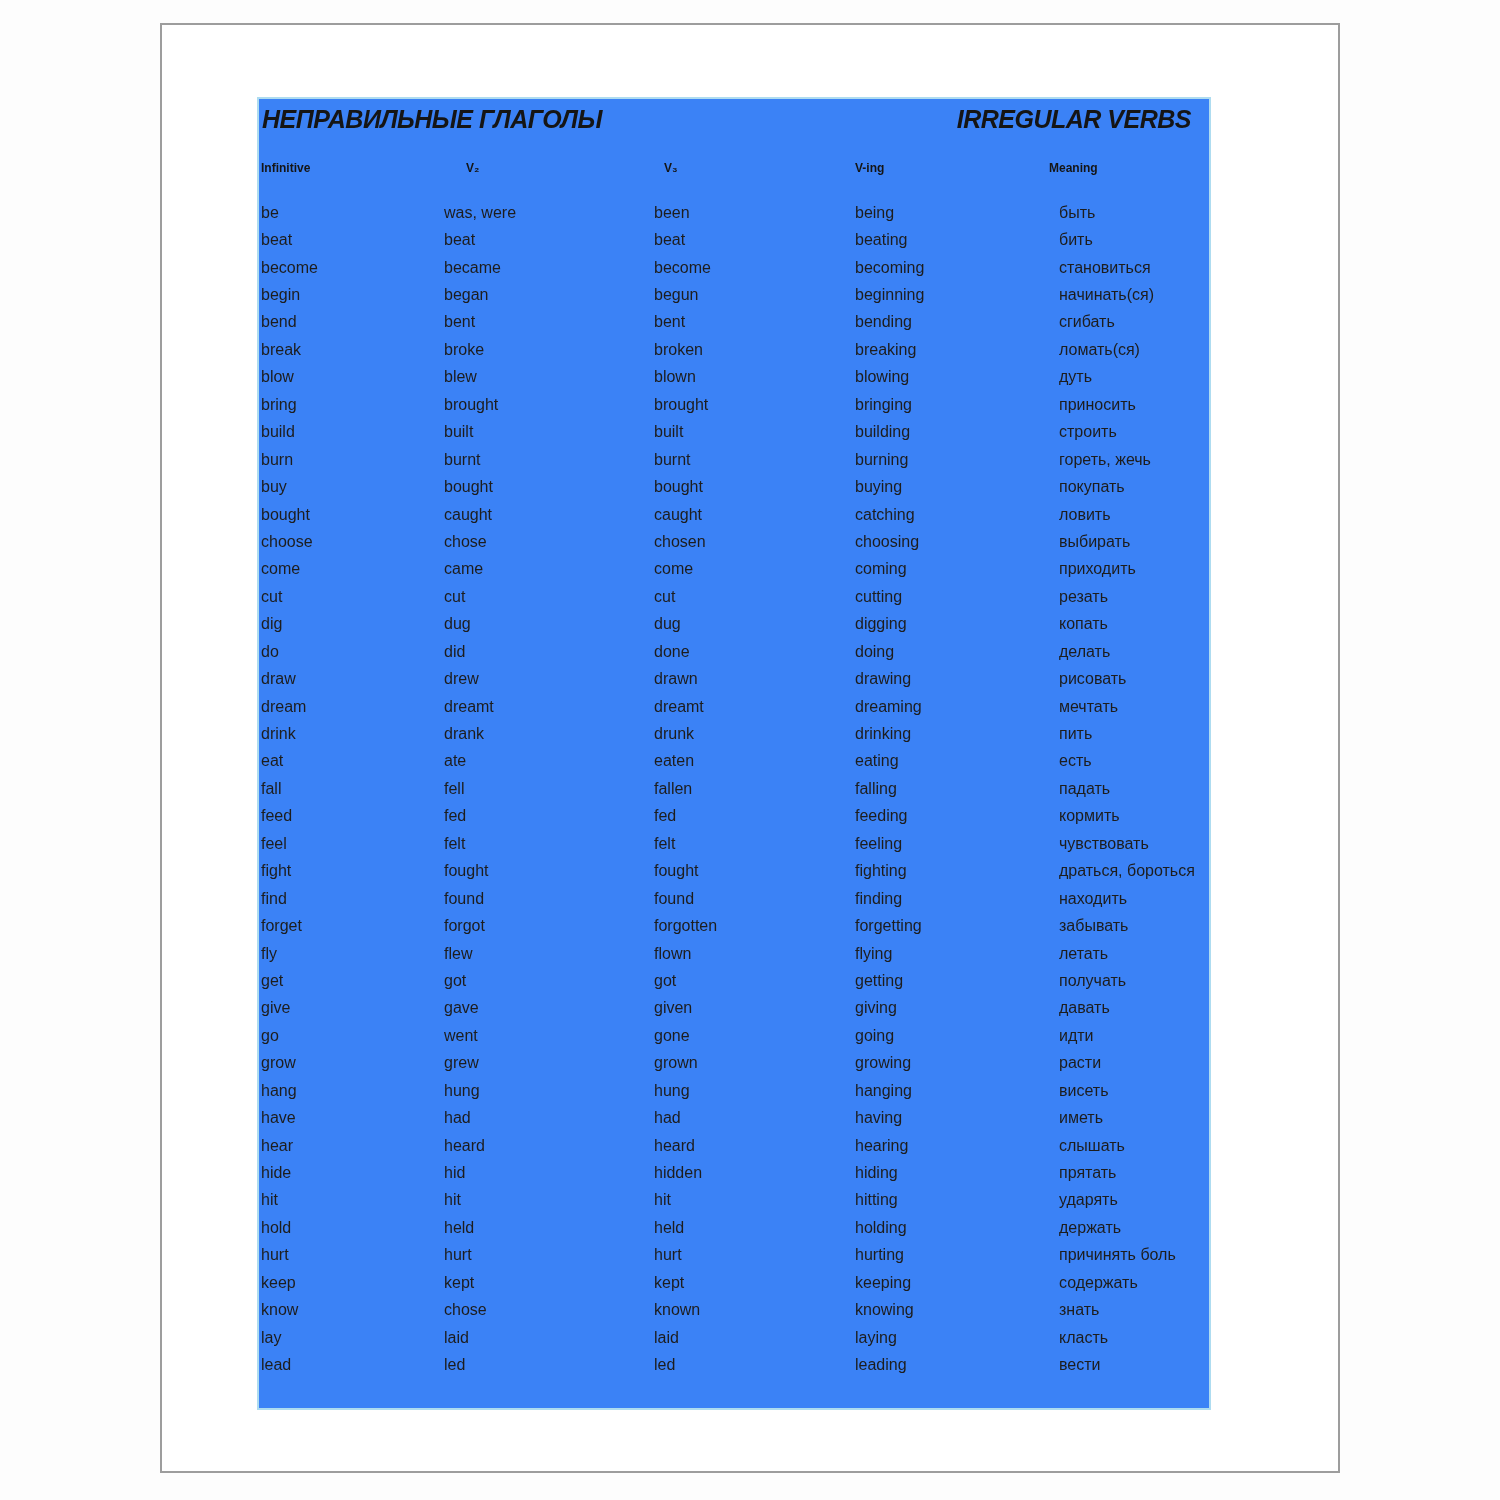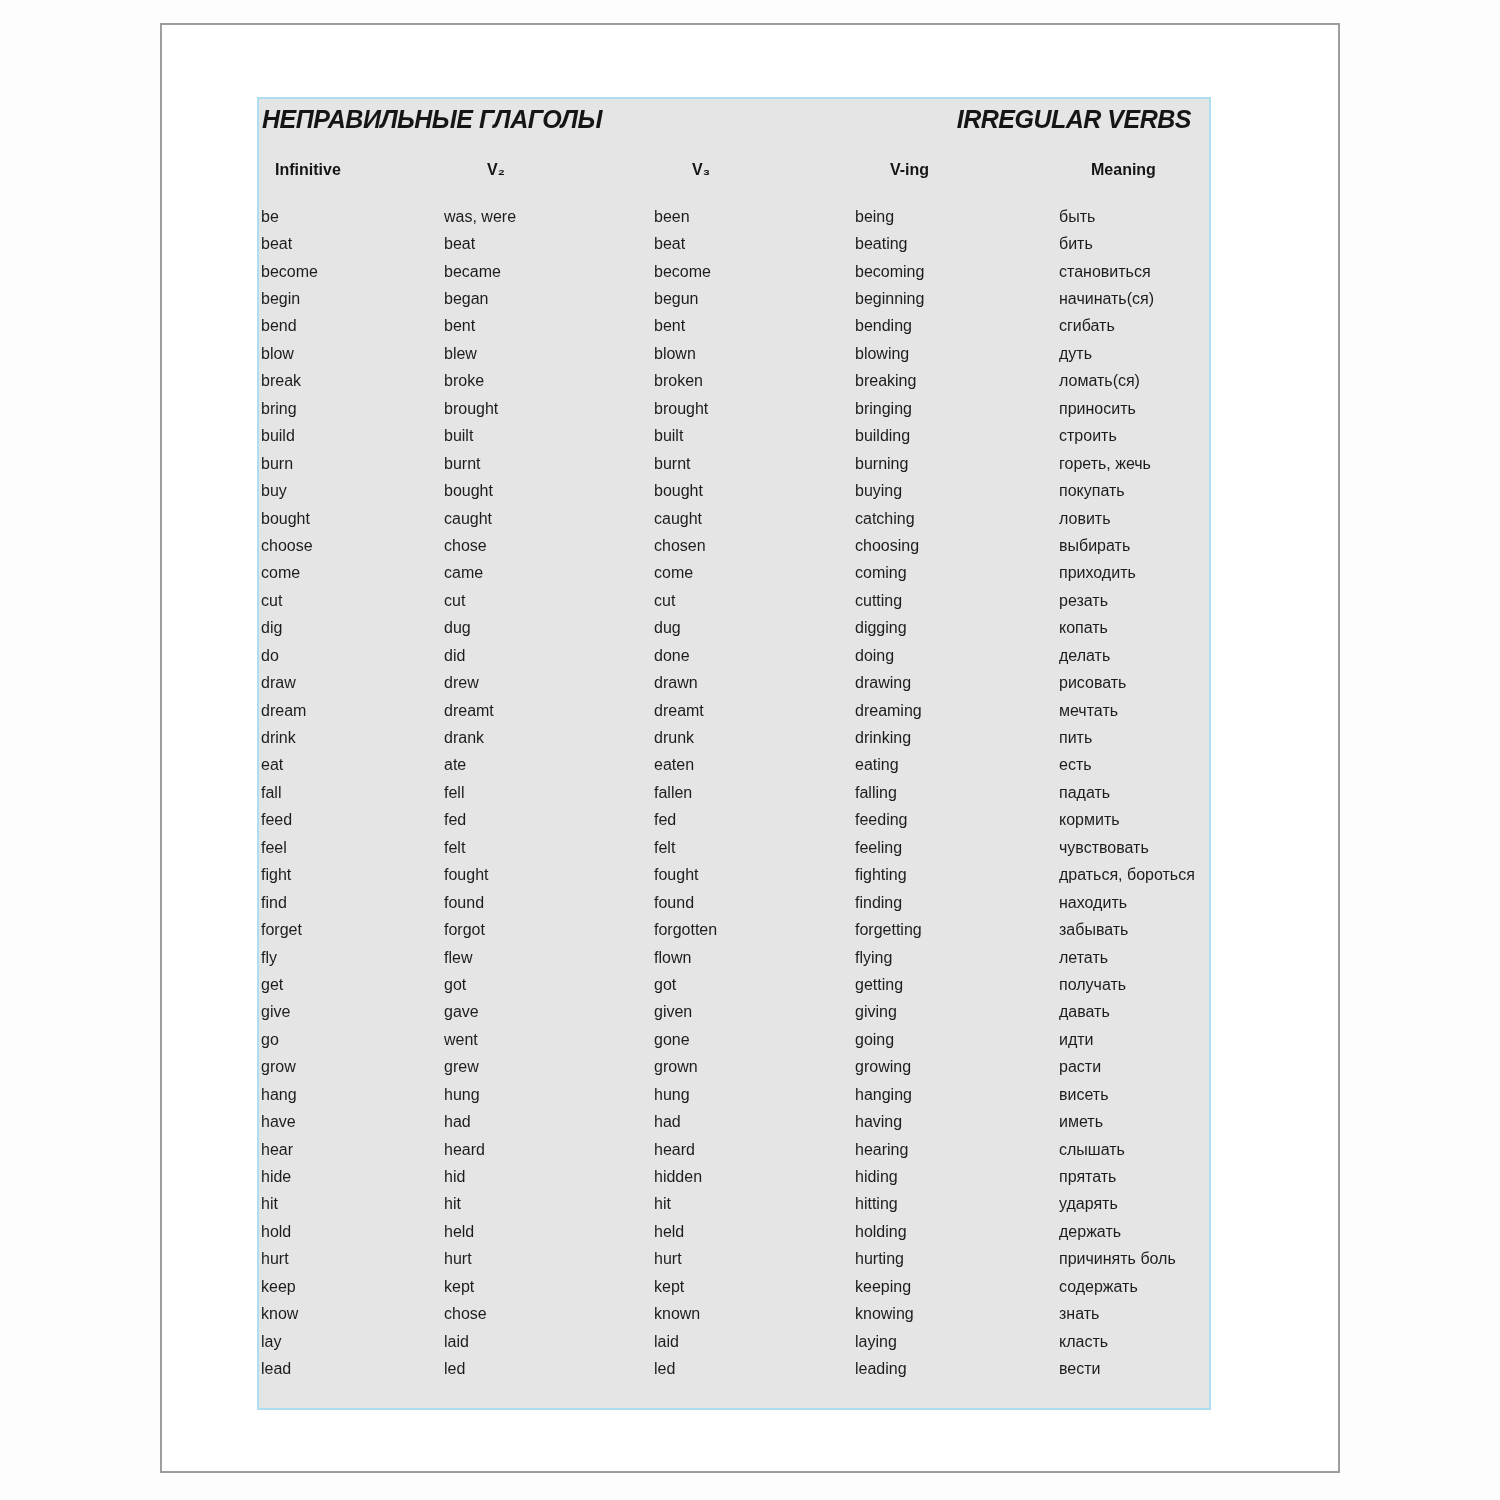--- a/index.html
+++ b/index.html
@@ -27,46 +27,45 @@
   }
   .frame {
     position: absolute;
     left: 95px;
     top: 72px;
     width: 954px;
     height: 1313px;
     border: 2px solid #aedcf0;
     box-sizing: border-box;
     overflow: hidden;
-    background: #e5e5e5;
+    background: #3b82f6;
   }
   .titlebar {
     display: flex;
     justify-content: space-between;
     align-items: flex-start;
     margin: 6px 18px 0 3px;
   }
   .title {
     font-style: italic;
     font-weight: bold;
     font-size: 25px;
     line-height: 28px;
     letter-spacing: -0.5px;
     color: #151515;
     white-space: nowrap;
   }
   .headers {
     display: grid;
     grid-template-columns: 183px 210px 201px 204px 1fr;
-    padding-left: 16px;
+    padding-left: 2px;
     margin-top: 28px;
     font-weight: bold;
-    font-size: 16px;
+    font-size: 12px;
     color: #151515;
-    gap: 7px;
   }
   .headers .h2 { padding-left: 22px; }
   .headers .h3 { padding-left: 10px; }
   .headers .h5 { margin-left: -10px; }
   .rows { margin-top: 24px; }
   .row {
     display: grid;
     grid-template-columns: 183px 210px 201px 204px 1fr;
     padding-left: 2px;
     height: 27.45px;
@@ -126,34 +125,34 @@
             <span class="cell c5">начинать(ся)</span>
           </div>
           <div class="row">
             <span class="cell c1">bend</span>
             <span class="cell c2">bent</span>
             <span class="cell c3">bent</span>
             <span class="cell c4">bending</span>
             <span class="cell c5">сгибать</span>
           </div>
           <div class="row">
+            <span class="cell c1">break</span>
+            <span class="cell c2">broke</span>
+            <span class="cell c3">broken</span>
+            <span class="cell c4">breaking</span>
+            <span class="cell c5">ломать(ся)</span>
+          </div>
+          <div class="row">
             <span class="cell c1">blow</span>
             <span class="cell c2">blew</span>
             <span class="cell c3">blown</span>
             <span class="cell c4">blowing</span>
             <span class="cell c5">дуть</span>
           </div>
           <div class="row">
-            <span class="cell c1">break</span>
-            <span class="cell c2">broke</span>
-            <span class="cell c3">broken</span>
-            <span class="cell c4">breaking</span>
-            <span class="cell c5">ломать(ся)</span>
-          </div>
-          <div class="row">
             <span class="cell c1">bring</span>
             <span class="cell c2">brought</span>
             <span class="cell c3">brought</span>
             <span class="cell c4">bringing</span>
             <span class="cell c5">приносить</span>
           </div>
           <div class="row">
             <span class="cell c1">build</span>
             <span class="cell c2">built</span>
             <span class="cell c3">built</span>

